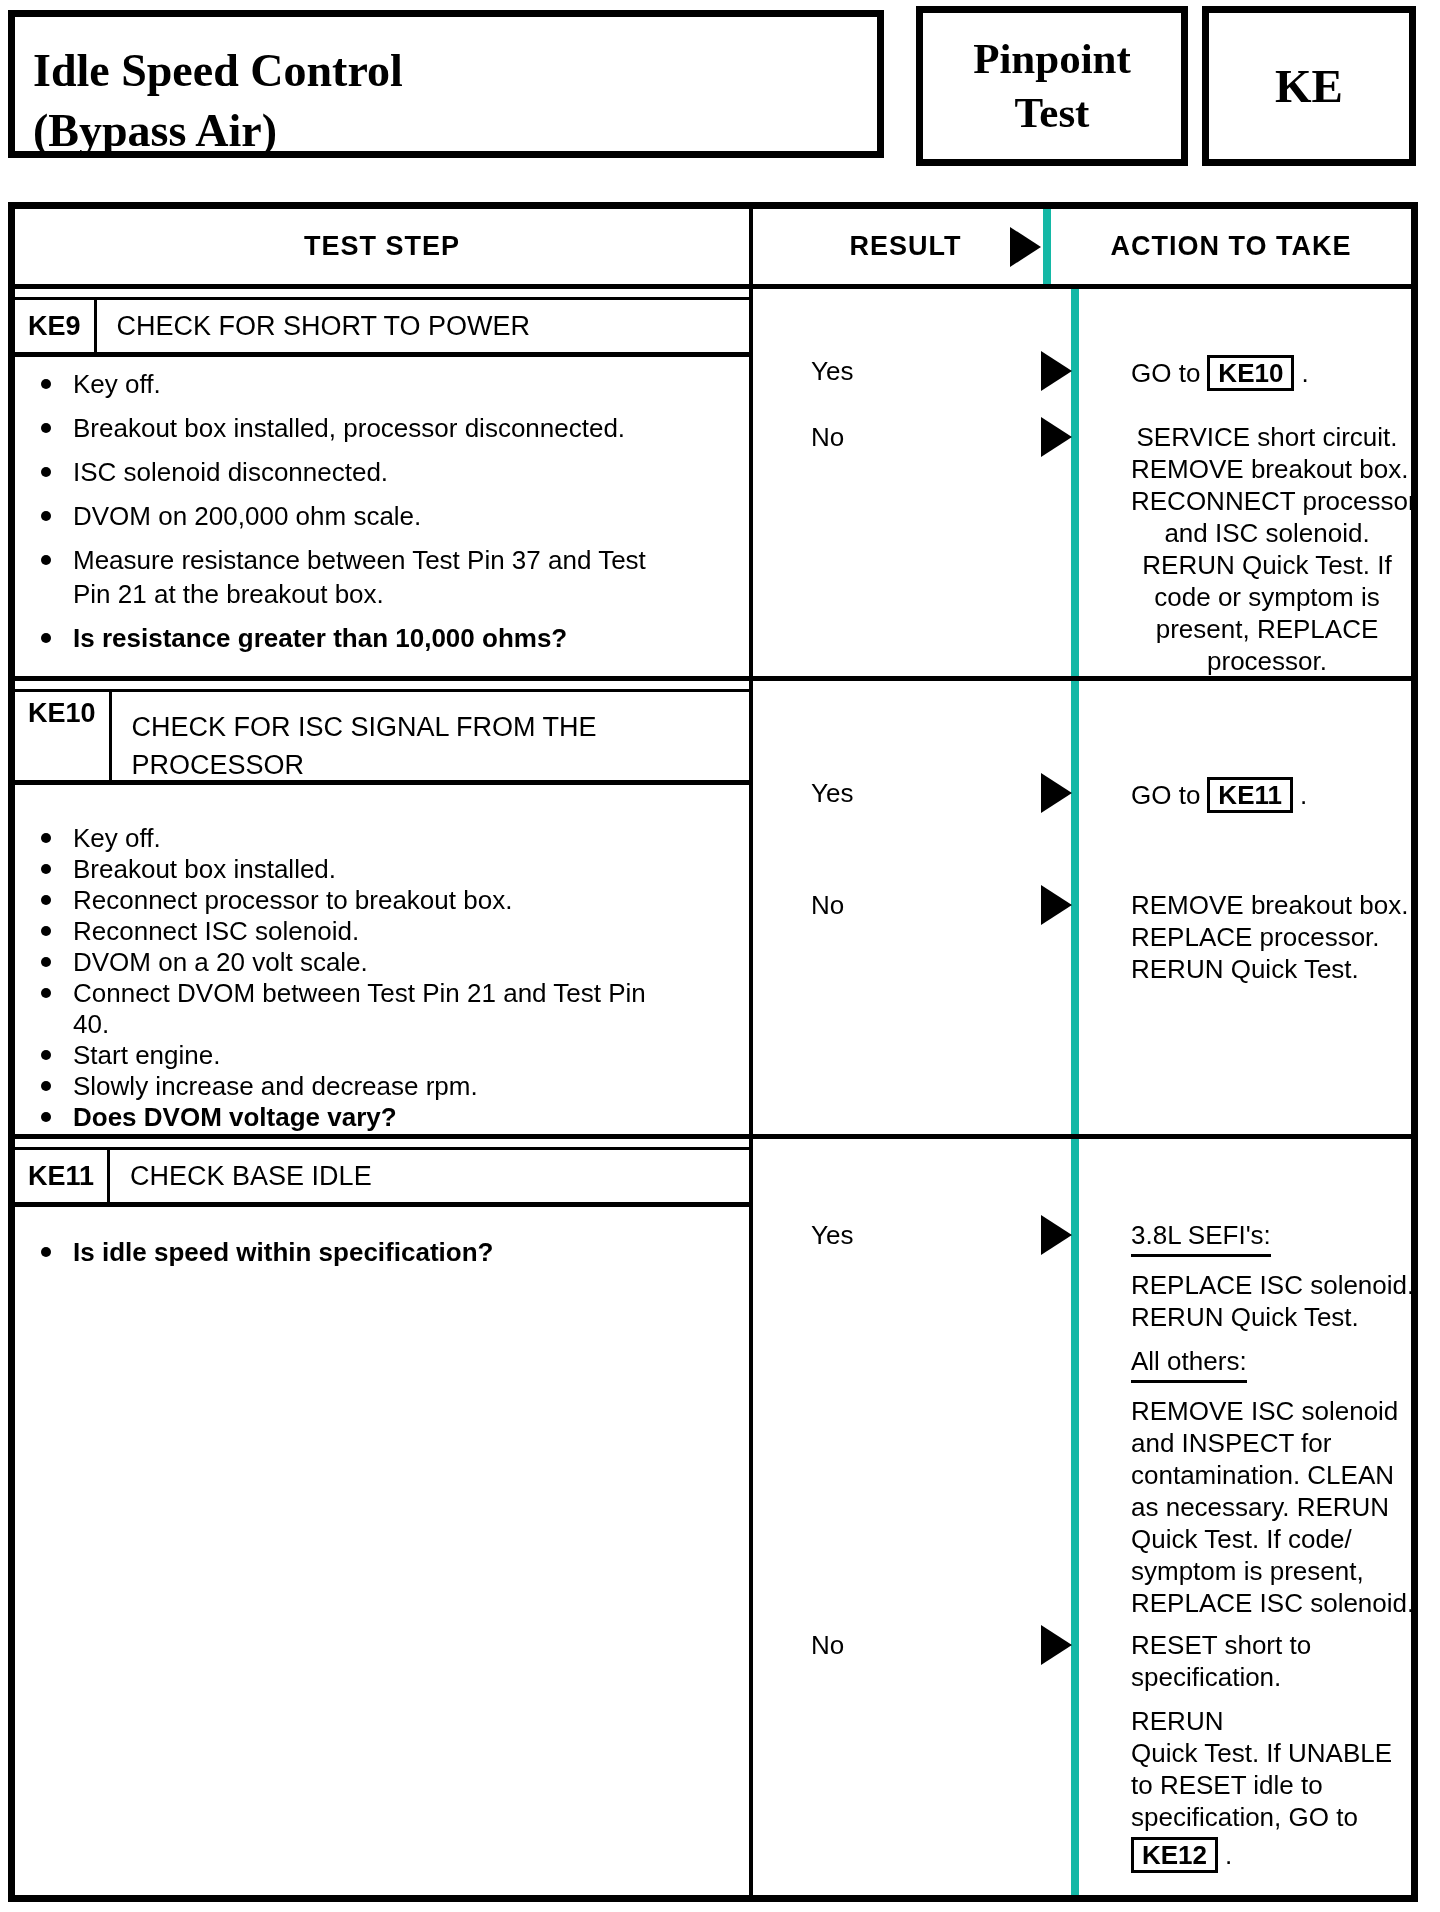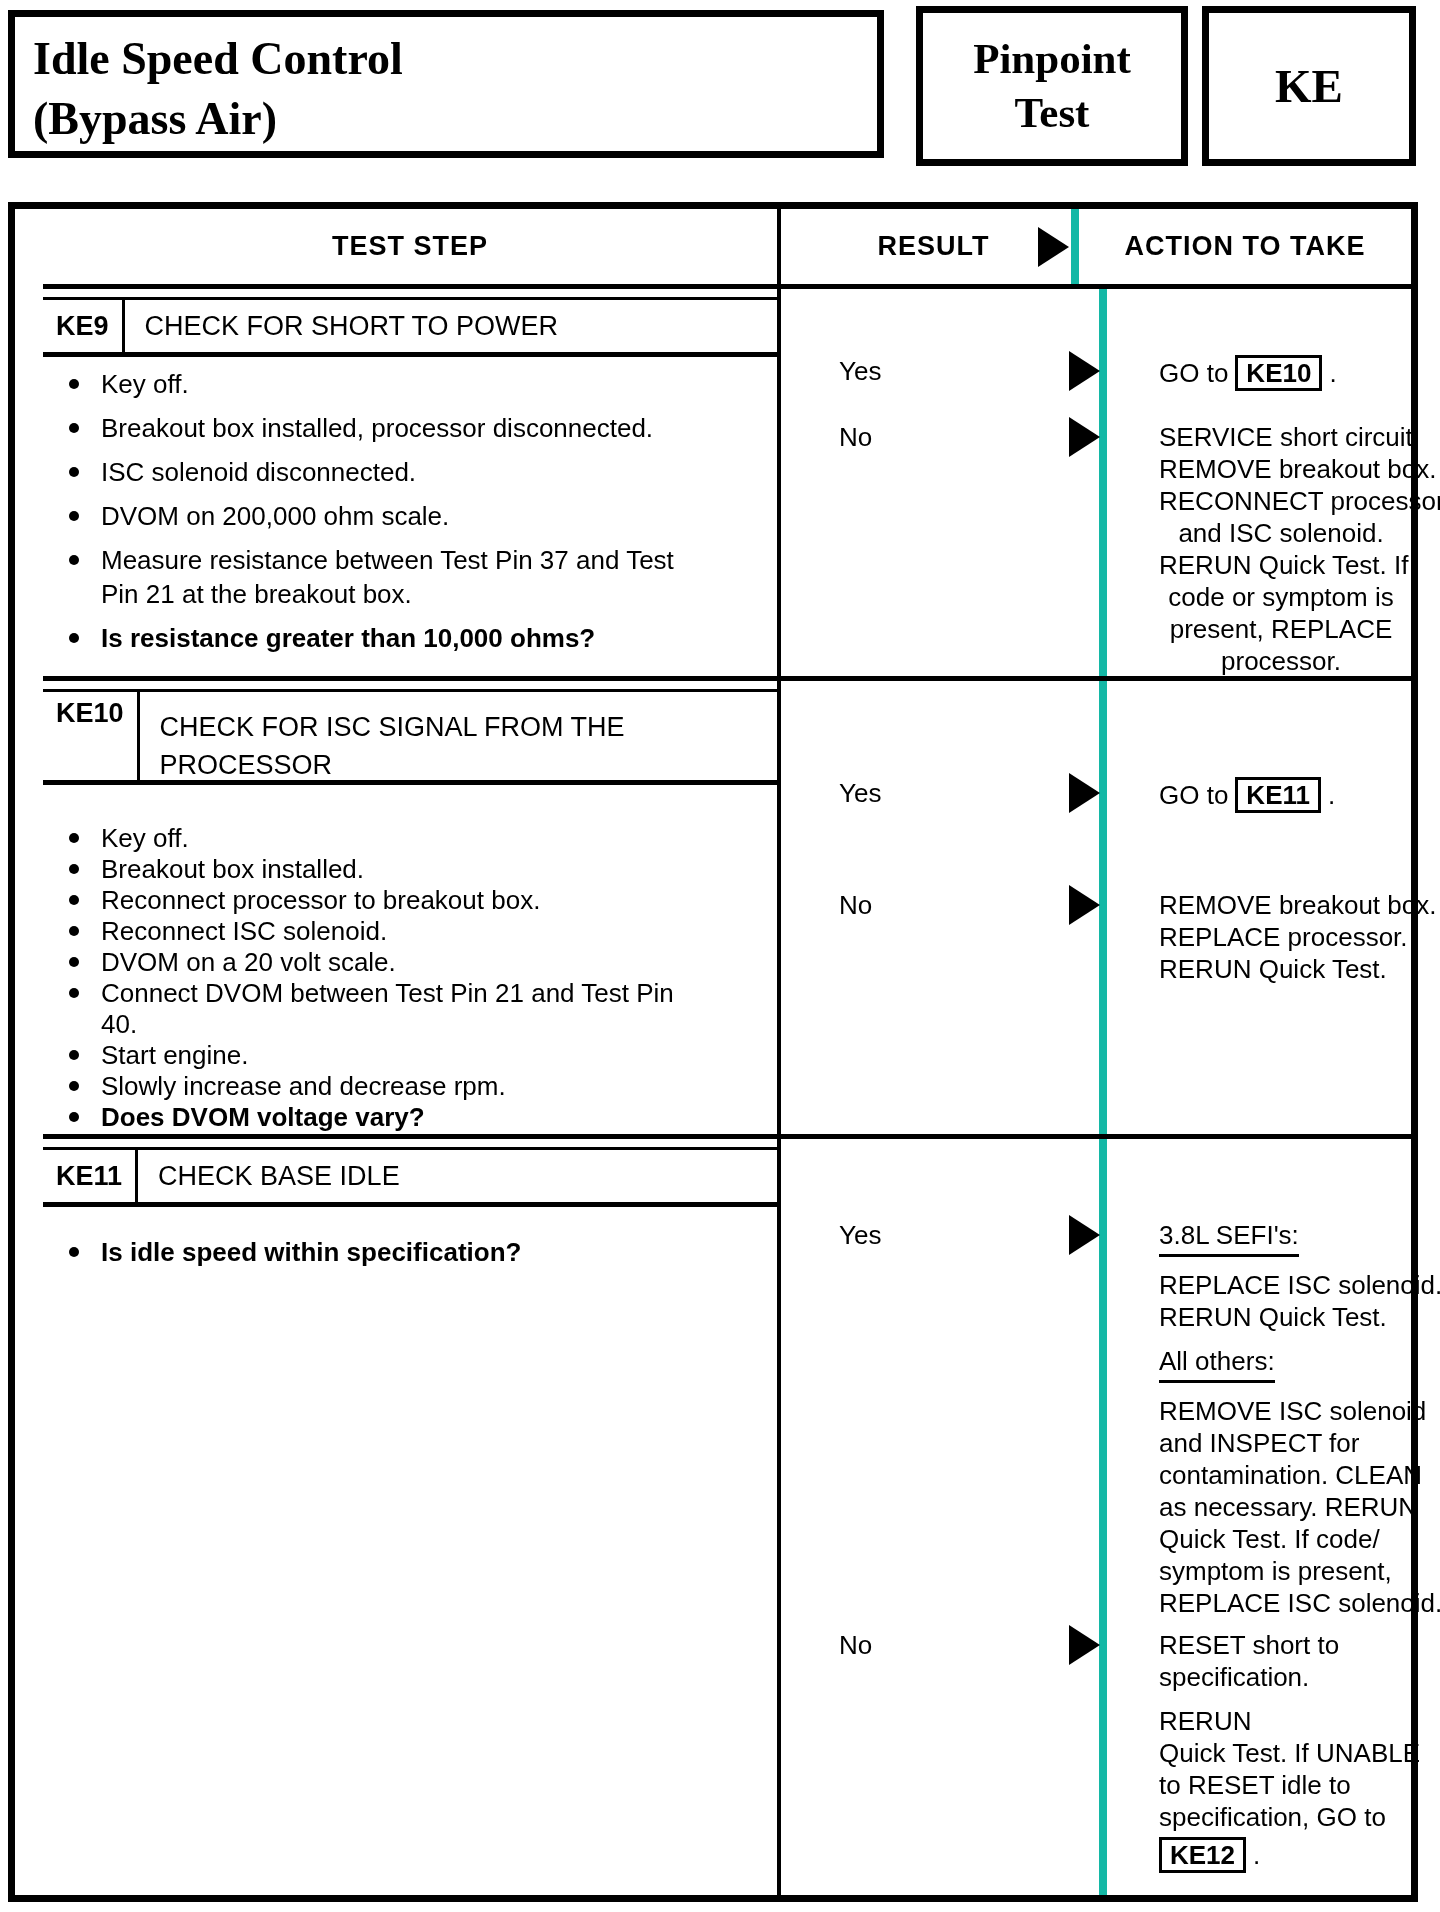--- a/index.html
+++ b/index.html
@@ -2,32 +2,32 @@
 <html><head>
 <meta charset="utf-8">
 <style>
   html,body{margin:0;padding:0;background:#ffffff;}
   .page{position:relative;width:1440px;height:1912px;background:#ffffff;color:#000;
         font-family:"Liberation Sans", sans-serif; overflow:hidden;}
 
   
   .title-box{position:absolute;left:8px;top:10px;width:876px;height:148px;border:7px solid #000;box-sizing:border-box;}
   .title-box .tl{font-family:"Liberation Serif", serif;font-weight:bold;font-size:46px;line-height:60px;padding-left:18px;}
-  .title-box .tl:first-child{padding-top:12px;}
+  .title-box .tl:first-child{padding-top:24px;}
   .pinpoint-box{position:absolute;left:916px;top:6px;width:272px;height:160px;border:7px solid #000;box-sizing:border-box;
                 display:flex;flex-direction:column;justify-content:center;align-items:center;}
   .pinpoint-box .pl{font-family:"Liberation Serif", serif;font-weight:bold;font-size:43px;line-height:54px;}
   .ke-box{position:absolute;left:1202px;top:6px;width:214px;height:160px;border:7px solid #000;box-sizing:border-box;
           display:flex;align-items:center;justify-content:center;
           font-family:"Liberation Serif", serif;font-weight:bold;font-size:47px;}
 
   
   .ptable{position:absolute;left:8px;top:202px;width:1410px;height:1700px;border:7px solid #000;box-sizing:border-box;
           display:flex;flex-direction:column;}
-  .trow{display:grid;grid-template-columns:738px 298px 1fr;box-sizing:border-box;margin-left:28px;}
+  .trow{display:grid;grid-template-columns:738px 298px 1fr;box-sizing:border-box;}
   .cell{box-sizing:border-box;position:relative;}
   .c1{border-right:4px solid #000;}
   .c2{border-right:8px solid #14b8a6;padding-left:15px;}
   .thead-row{height:80px;border-bottom:5px solid #000;}
   .thead-row .cell{display:flex;align-items:center;justify-content:center;
                    font-weight:bold;font-size:27px;letter-spacing:1px;}
   .sec{border-bottom:5px solid #000;position:relative;gap:28px;}
   .sec:last-child{border-bottom:none;flex:1;}
   .sec-ke9{height:392px;}
   .sec-ke10{height:458px;}

